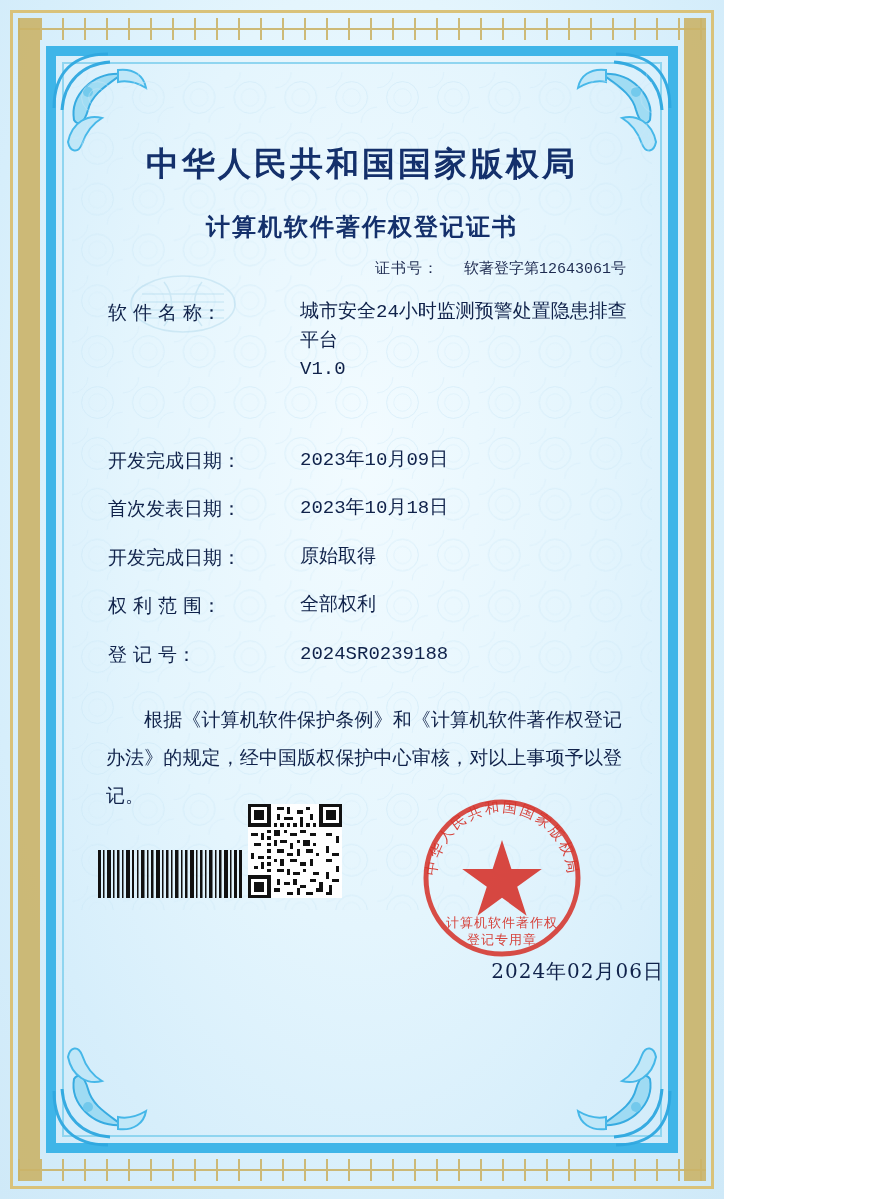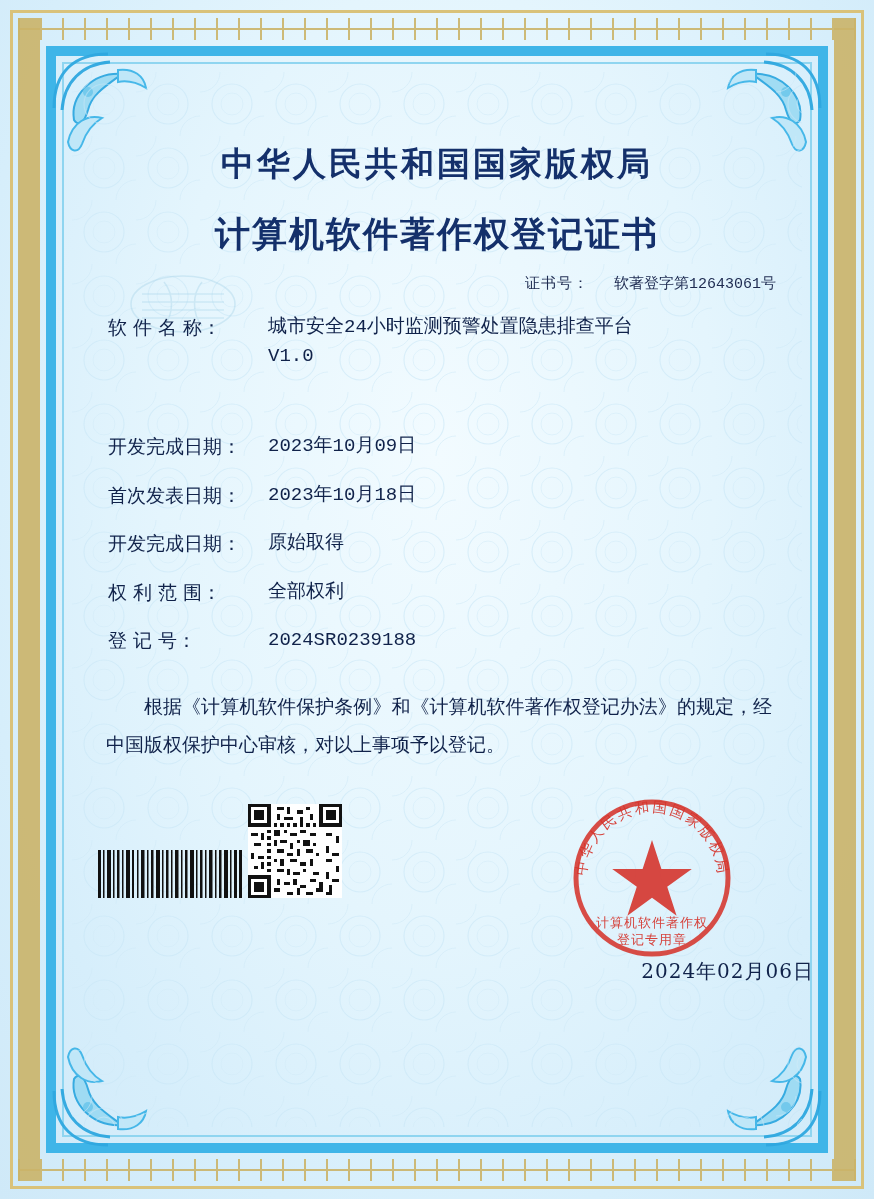--- a/index.html
+++ b/index.html
@@ -9,21 +9,21 @@
   body {
     width: 874px;
     height: 1199px;
     font-family: "Liberation Serif", "DejaVu Serif", serif;
     background: #ffffff;
     overflow: hidden;
   }
 
   .certificate {
     position: relative;
-    width: 874px;
+    width: 724px;
     height: 1199px;
     box-sizing: border-box;
     background:
       radial-gradient(ellipse at 50% 38%, #f2fbff 0%, #e4f5fd 45%, #d6eefb 75%, #cfe9f8 100%);
     overflow: hidden;
   }
 
   
   .border-outer {
     position: absolute;
@@ -112,21 +112,21 @@
     text-align: center;
     font-size: 33px;
     letter-spacing: 3px;
     color: #14306b;
     font-weight: bold;
     margin-top: 62px;
     font-family: "DejaVu Serif", serif;
   }
   .title-main {
     text-align: center;
-    font-size: 35px;
+    font-size: 24px;
     letter-spacing: 2px;
     color: #14306b;
     font-weight: bold;
     margin-top: 24px;
     font-family: "DejaVu Serif", serif;
   }
 
   .cert-no {
     text-align: right;
     margin-top: 16px;
@@ -157,21 +157,21 @@
     letter-spacing: 0px;
   }
   .field-value {
     flex: 1;
     font-family: Liberation Mono, monospace;
     white-space: pre-line;
   }
 
   .gap-lg { height: 42px; }
 
-  .field-row.tall { margin-bottom: 20px; }
+  .field-row.tall { margin-bottom: 20px; gap: 32px; }
 
   .statement {
     margin-top: 34px;
     padding: 0 22px 0 26px;
     font-size: 19px;
     line-height: 2.0;
     color: #10224a;
     text-align: justify;
     font-family: Liberation Mono, monospace;
   }

